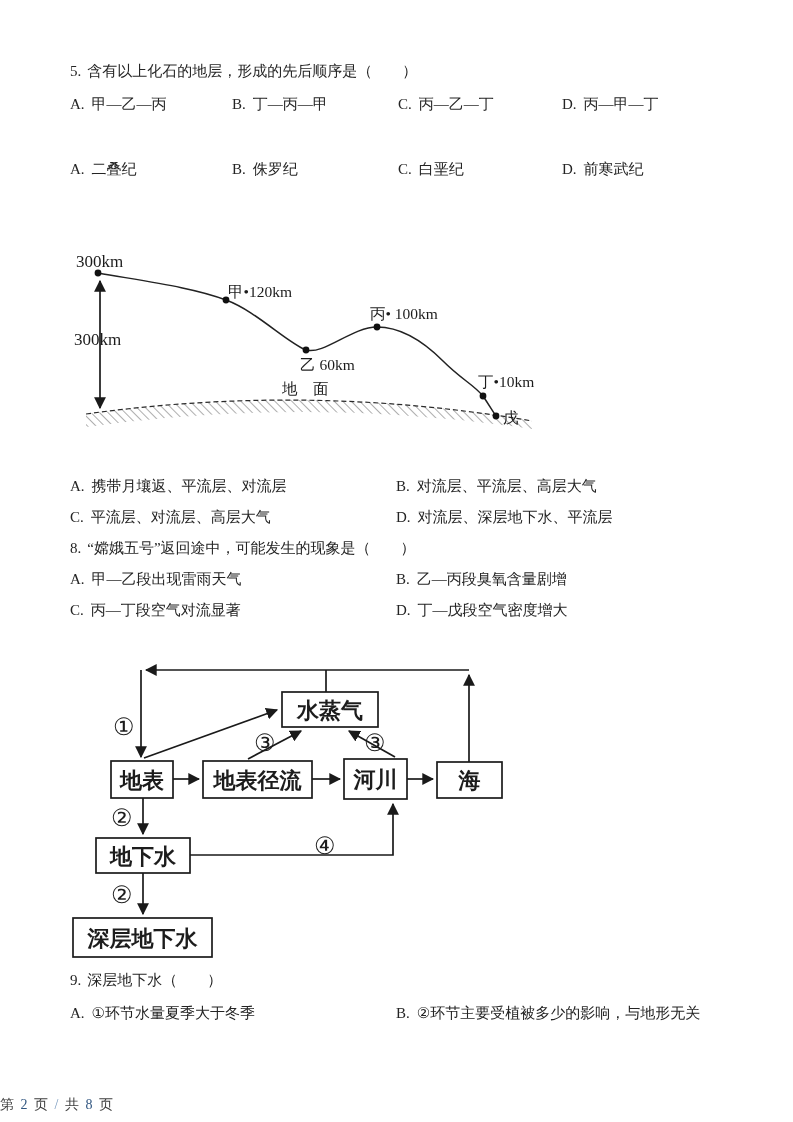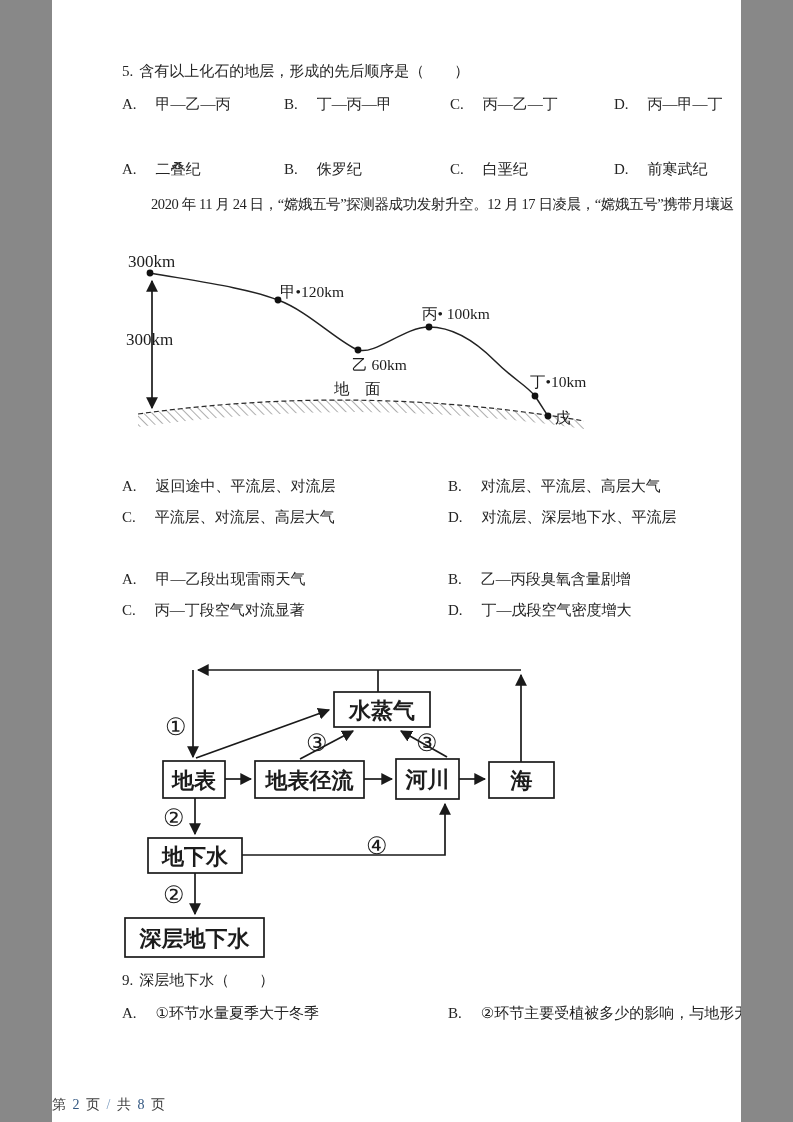--- a/index.html
+++ b/index.html
@@ -1,27 +1,27 @@
 <!DOCTYPE html>
 <html><head>
 <meta charset="utf-8">
 <style>
   html,body{margin:0;padding:0;background:#888;}
   .page{
     position:relative;
-    width:689px;height:1122px;
+    width:793px;height:1122px;
     margin:0 auto;
     background:#ffffff;
     font-family:"Liberation Serif","DejaVu Serif",serif;
     color:#242424;
     overflow:hidden;
   }
   .t{position:absolute;white-space:nowrap;font-size:15px;line-height:1.1;color:#242424;}
   .stem .q-num{margin-right:6px;}
-  .opt .ot{margin-left:19px;}
+  .opt .ot{margin-left:7px;}
   .passage{letter-spacing:-0.4px;font-size:14.5px;}
   .footer{
     position:absolute;left:0;top:1096px;width:100%;
     font-size:14px;color:#3c3c3c;letter-spacing:1.5px;
   }
   .footer .num{color:#315680;}
   .footer .sep{color:#7b9cc0;}
   svg{position:absolute;overflow:visible;}
   svg text{fill:#1c1c1c;font-family:"Liberation Serif","DejaVu Serif",serif;}
   .diag-line{stroke:#1a1a1a;stroke-width:1.7;fill:none;}
@@ -45,21 +45,20 @@
     <span class="t opt" style="left:562px;top:96px"><span>D.</span><span class="ot">丙—甲—丁</span></span>
   </div>
 
   <div>
     <span class="t opt" style="left:70px;top:161px"><span>A.</span><span class="ot">二叠纪</span></span>
     <span class="t opt" style="left:232px;top:161px"><span>B.</span><span class="ot">侏罗纪</span></span>
     <span class="t opt" style="left:398px;top:161px"><span>C.</span><span class="ot">白垩纪</span></span>
     <span class="t opt" style="left:562px;top:161px"><span>D.</span><span class="ot">前寒武纪</span></span>
   </div>
 
-  <div class="t passage" style="left:99px;top:197px">2020 年 11 月 24 日，“嫦娥五号”探测器成功发射升空。12 月 17 日凌晨，“嫦娥五号”携带月壤返</div>
 
   <svg style="left:70px;top:248px" width="480" height="182" viewBox="0 0 480 182">
     <defs>
       <marker id="arr" viewBox="0 0 10 10" refX="9" refY="5" markerWidth="7" markerHeight="7" orient="auto-start-reverse">
         <path d="M0,0 L10,5 L0,10 z" fill="#1a1a1a"></path>
       </marker>
       <pattern id="hatch" width="6" height="6" patternUnits="userSpaceOnUse" patternTransform="rotate(-45)">
         <line x1="0" y1="0" x2="0" y2="6" stroke="#6a6a6a" stroke-width="1.1"></line>
       </pattern>
     </defs>
@@ -82,26 +81,27 @@
     <text x="4" y="97" class="alt-label">300km</text>
     <text x="158" y="49" class="pt-label">甲•120km</text>
     <text x="230" y="122" class="pt-label">乙 60km</text>
     <text x="300" y="71" class="pt-label">丙• 100km</text>
     <text x="408" y="139" class="pt-label">丁•10km</text>
     <text x="433" y="175" class="pt-label">戊</text>
     <text x="212" y="146" class="pt-label">地　面</text>
   </svg>
 
   <div>
-    <span class="t opt" style="left:70px;top:478px"><span>A.</span><span class="ot">返回途中、平流层、对流层</span></span>
+    <span class="t opt" style="left:70px;top:478px"><span>A.</span><span class="ot">携带月壤返、平流层、对流层</span></span>
     <span class="t opt" style="left:396px;top:478px"><span>B.</span><span class="ot">对流层、平流层、高层大气</span></span>
     <span class="t opt" style="left:70px;top:509px"><span>C.</span><span class="ot">平流层、对流层、高层大气</span></span>
     <span class="t opt" style="left:396px;top:509px"><span>D.</span><span class="ot">对流层、深层地下水、平流层</span></span>
   </div>
 
+  <div class="t stem" style="left:70px;top:540px"><span class="q-num">8.</span><span>“嫦娥五号”返回途中，可能发生的现象是（　　）</span></div>
   <div>
     <span class="t opt" style="left:70px;top:571px"><span>A.</span><span class="ot">甲—乙段出现雷雨天气</span></span>
     <span class="t opt" style="left:396px;top:571px"><span>B.</span><span class="ot">乙—丙段臭氧含量剧增</span></span>
     <span class="t opt" style="left:70px;top:602px"><span>C.</span><span class="ot">丙—丁段空气对流显著</span></span>
     <span class="t opt" style="left:396px;top:602px"><span>D.</span><span class="ot">丁—戊段空气密度增大</span></span>
   </div>
 
 
   <svg style="left:70px;top:658px" width="440" height="302" viewBox="0 0 440 302">
 

